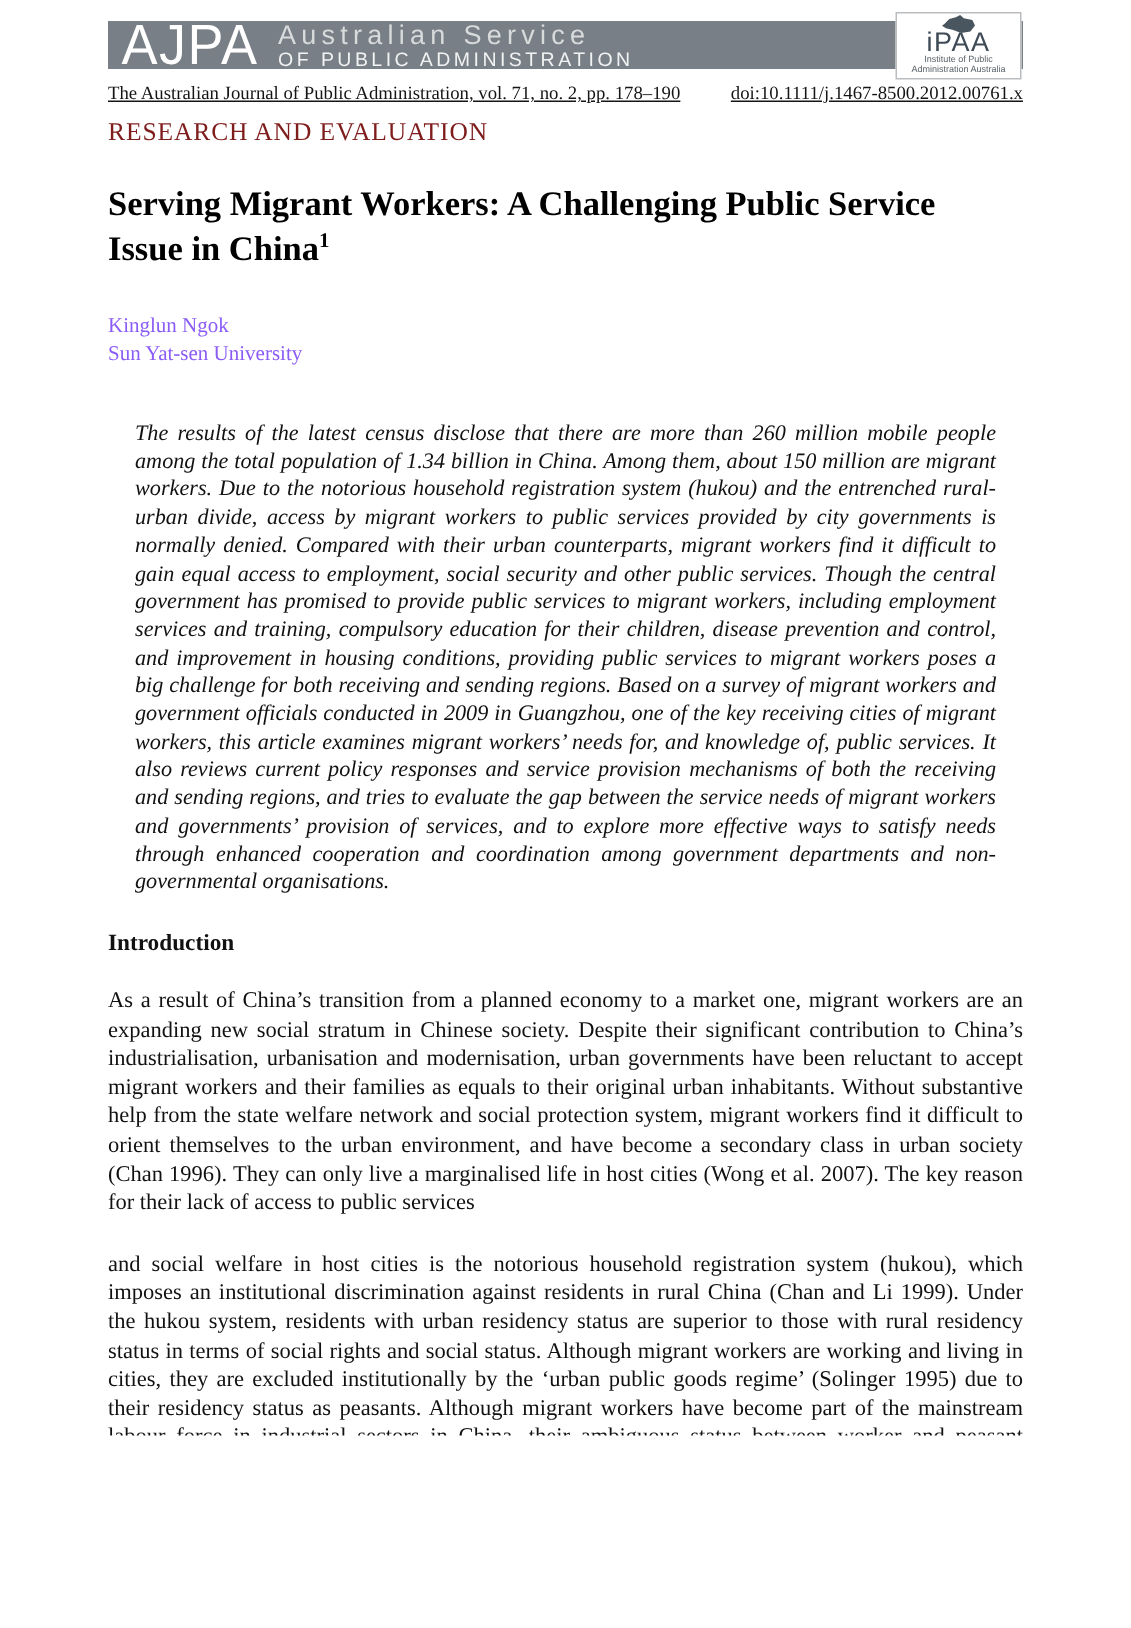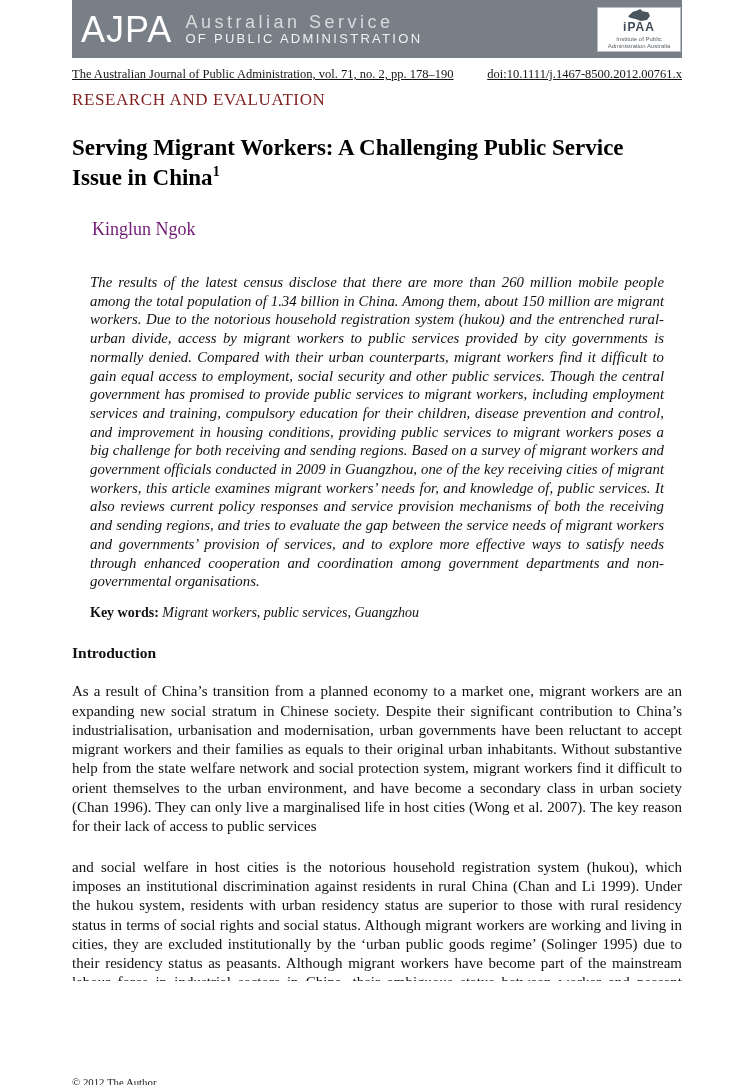--- a/index.html
+++ b/index.html
@@ -6,21 +6,21 @@
   body{
     width:754px;height:1085px;background:#ffffff;
     font-family:"Liberation Serif", serif;color:#111;
     -webkit-font-smoothing:antialiased;overflow:hidden;
   }
   .page{position:relative;width:754px;height:1085px;}
   .content{margin:0 72px;width:610px;}
 
   
   .banner{
-    margin-top:0;height:58px;background:#787f86;
+    margin-top:14px;height:32px;background:#787f86;
     display:flex;justify-content:space-between;align-items:center;
   }
   .banner-left{display:flex;align-items:center;padding-left:9px;gap:13px;}
   .ajpa{
     font-family:"Liberation Sans",sans-serif;font-size:36px;line-height:36px;
     color:#ffffff;font-weight:400;letter-spacing:1px;transform:scaleY(1.05);
   }
   .banner-title{
     font-family:"Liberation Sans",sans-serif;font-size:18px;line-height:19px;
     color:#d8dbdc;letter-spacing:3.5px;
@@ -32,42 +32,42 @@
   .ipaa-box{
     background:#ffffff;border:1px solid #b9bdbf;box-sizing:border-box;
     width:84px;height:45px;margin-right:1px;
     display:flex;flex-direction:column;align-items:center;justify-content:center;
   }
   .aus-shape{
     width:22px;height:12px;background:#49555f;margin-bottom:0px;
     clip-path:polygon(8% 48%,22% 22%,42% 12%,55% 0%,66% 18%,92% 28%,100% 58%,86% 92%,58% 100%,34% 84%,12% 74%,0% 60%);
   }
   .ipaa-mark{
-    font-family:"Liberation Sans",sans-serif;font-weight:bold;font-size:12px;
+    font-family:"Liberation Sans",sans-serif;font-weight:normal;font-size:18px;
     line-height:13px;color:#3e4a56;letter-spacing:1px;
   }
   .ipaa-caption{
     font-family:"Liberation Sans",sans-serif;font-size:6px;line-height:6.5px;
     color:#5a6268;text-align:center;margin-top:2px;width:74px;
   }
 
   
   .journal-line{
     margin-top:8px;display:flex;justify-content:space-between;
     font-size:12.5px;line-height:16px;color:#151515;text-decoration:underline;
   }
 
   
   .section-label{margin-top:8px;font-size:17px;letter-spacing:0.6px;color:#7f1d1d;}
   h1.article-title{
     margin:23px 0 0 0;font-size:23px;line-height:30px;font-weight:bold;color:#000;
     width:604px;
   }
   h1.article-title sup{font-size:14px;line-height:0;}
-  .author-block{margin-top:27px;font-size:18px;line-height:19px;color:#701a75;margin-left:20px;}
+  .author-block{margin-top:27px;font-size:14px;line-height:19px;color:#8b5cf6;}
 
   
   .abstract{
     margin:34px 18px 0 18px;font-style:italic;font-size:14.8px;
     line-height:18.7px;text-align:justify;color:#111;
   }
   .keywords{margin:13px 18px 0 18px;font-size:14px;line-height:18px;}
   .keywords .kw-label{font-weight:bold;font-style:normal;}
   .keywords .kw{font-style:italic;}
 
@@ -112,28 +112,25 @@
       <span>The Australian Journal of Public Administration, vol. 71, no. 2, pp. 178–190</span>
       <span>doi:10.1111/j.1467-8500.2012.00761.x</span>
     </div>
 
     <div class="section-label">RESEARCH AND EVALUATION</div>
 
     <h1 class="article-title"><span>Serving Migrant Workers: A Challenging Public Service Issue in China</span><sup>1</sup></h1>
 
     <div class="author-block">
       <div>Kinglun Ngok</div>
+      <div>Sun Yat-sen University</div>
     </div>
 
     <div class="abstract">The results of the latest census disclose that there are more than 260 million mobile people among the total population of 1.34 billion in China. Among them, about 150 million are migrant workers. Due to the notorious household registration system (hukou) and the entrenched rural-urban divide, access by migrant workers to public services provided by city governments is normally denied. Compared with their urban counterparts, migrant workers find it difficult to gain equal access to employment, social security and other public services. Though the central government has promised to provide public services to migrant workers, including employment services and training, compulsory education for their children, disease prevention and control, and improvement in housing conditions, providing public services to migrant workers poses a big challenge for both receiving and sending regions. Based on a survey of migrant workers and government officials conducted in 2009 in Guangzhou, one of the key receiving cities of migrant workers, this article examines migrant workers’ needs for, and knowledge of, public services. It also reviews current policy responses and service provision mechanisms of both the receiving and sending regions, and tries to evaluate the gap between the service needs of migrant workers and governments’ provision of services, and to explore more effective ways to satisfy needs through enhanced cooperation and coordination among government departments and non-governmental organisations.</div>
 
-    <div class="keywords">
-      <span class="kw-label">Key words:</span>
-      <span class="kw">Migrant workers, public services, Guangzhou</span>
-    </div>
 
     <div class="columns">
       <div class="col">
         <h2>Introduction</h2>
         <p>As a result of China’s transition from a planned economy to a market one, migrant workers are an expanding new social stratum in Chinese society. Despite their significant contribution to China’s industrialisation, urbanisation and modernisation, urban governments have been reluctant to accept migrant workers and their families as equals to their original urban inhabitants. Without substantive help from the state welfare network and social protection system, migrant workers find it difficult to orient themselves to the urban environment, and have become a secondary class in urban society (Chan 1996). They can only live a marginalised life in host cities (Wong et al. 2007). The key reason for their lack of access to public services</p>
       </div>
       <div class="col">
         <p><span>and social welfare in host cities is the notorious household registration system (</span><span class="it">hukou</span><span>), which imposes an institutional discrimination against residents in rural China (Chan and Li 1999). Under the </span><span class="it">hukou</span><span> system, residents with urban residency status are superior to those with rural residency status in terms of social rights and social status. Although migrant workers are working and living in cities, they are excluded institutionally by the ‘urban public goods regime’ (Solinger 1995) due to their residency status as peasants. Although migrant workers have become part of the mainstream labour force in industrial sectors in China, their ambiguous status between worker and peasant provides opportunities for employers and the state to exploit their powerless ‘temporary’ position (Chan 1996). To a large extent, the under-privileged category</span></p>
       </div>
     </div>

